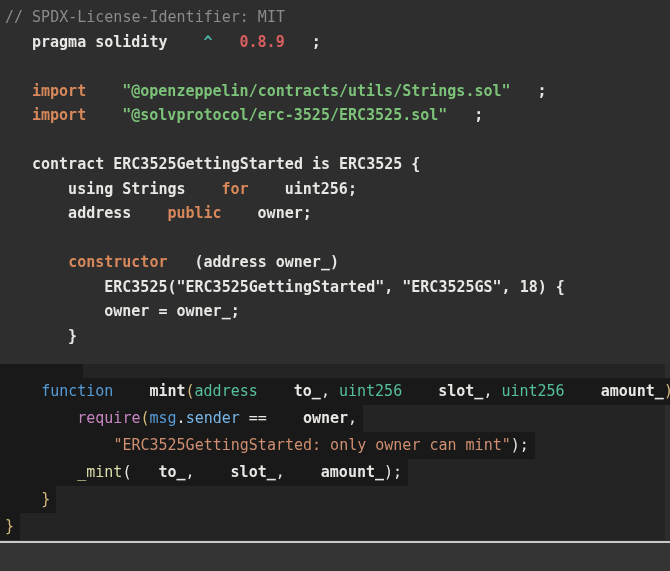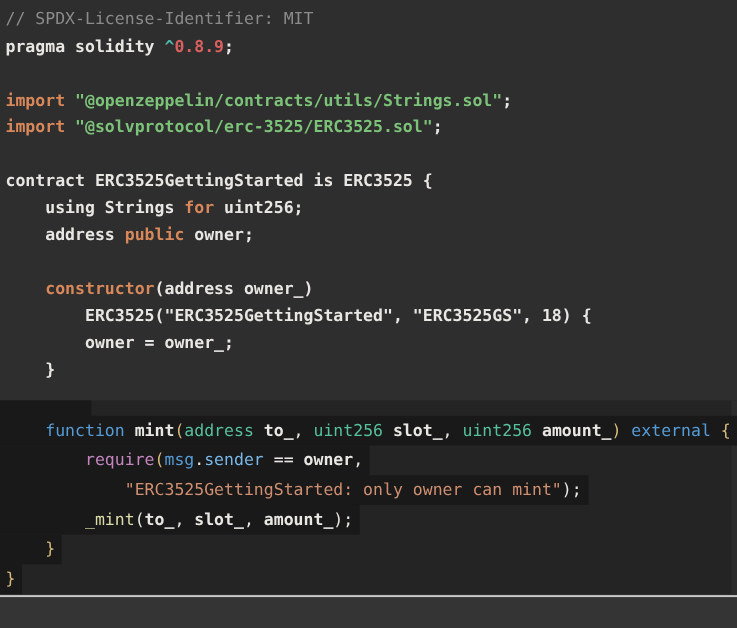--- a/index.html
+++ b/index.html
@@ -23,21 +23,21 @@
   }
   #block-highlight .line{line-height:27px;height:27px;}
   #block-highlight .line.short{line-height:14px;height:14px;}
   .line .seg{display:inline-block;}
   .line.sel .seg{
     background:var(--selbg,#191919);
     margin-left:-5px;
     padding-left:5px;
     padding-right:6px;
   }
-  .b{font-weight:bold;}
+  .b{font-weight:bold;margin-left:27px;}
   #divider{height:2px;background:var(--dividercol,#c9c9c9);margin-top:1px;}
   #bottom-panel{position:absolute;left:0;right:0;bottom:0;top:543px;background:var(--bottombg,#343434);}
 </style>
 </head>
 <body>
 
 <div id="screen" style="background: rgb(46, 46, 46);">
   <div id="block-top" class="code"><div class="line"><span class="seg"><span class="" style="color: rgb(139, 139, 139);">// SPDX-License-Identifier: MIT</span></span></div><div class="line"><span class="seg"><span class="b" style="color: rgb(233, 231, 227);">pragma solidity </span><span class="b" style="color: rgb(82, 181, 173);">^</span><span class="b" style="color: rgb(217, 96, 95);">0.8.9</span><span class="b" style="color: rgb(233, 231, 227);">;</span></span></div><div class="line"></div><div class="line"><span class="seg"><span class="b" style="color: rgb(216, 136, 90);">import </span><span class="b" style="color: rgb(124, 195, 121);">"@openzeppelin/contracts/utils/Strings.sol"</span><span class="b" style="color: rgb(233, 231, 227);">;</span></span></div><div class="line"><span class="seg"><span class="b" style="color: rgb(216, 136, 90);">import </span><span class="b" style="color: rgb(124, 195, 121);">"@solvprotocol/erc-3525/ERC3525.sol"</span><span class="b" style="color: rgb(233, 231, 227);">;</span></span></div><div class="line"></div><div class="line"><span class="seg"><span class="b" style="color: rgb(233, 231, 227);">contract ERC3525GettingStarted is ERC3525 {</span></span></div><div class="line"><span class="seg"><span class="b" style="color: rgb(233, 231, 227);">    using Strings </span><span class="b" style="color: rgb(216, 136, 90);">for</span><span class="b" style="color: rgb(233, 231, 227);"> uint256;</span></span></div><div class="line"><span class="seg"><span class="b" style="color: rgb(233, 231, 227);">    address </span><span class="b" style="color: rgb(216, 136, 90);">public</span><span class="b" style="color: rgb(233, 231, 227);"> owner;</span></span></div><div class="line"></div><div class="line"><span class="seg"><span class="" style="color: rgb(233, 231, 227);">    </span><span class="b" style="color: rgb(216, 136, 90);">constructor</span><span class="b" style="color: rgb(233, 231, 227);">(address owner_)</span></span></div><div class="line"><span class="seg"><span class="b" style="color: rgb(233, 231, 227);">        ERC3525("ERC3525GettingStarted", "ERC3525GS", 18) {</span></span></div><div class="line"><span class="seg"><span class="b" style="color: rgb(233, 231, 227);">        owner = owner_;</span></span></div><div class="line"><span class="seg"><span class="b" style="color: rgb(233, 231, 227);">    }</span></span></div></div>
   <div id="block-highlight" class="code"><div class="line sel short"><span class="seg"><span class="" style="color: rgb(233, 231, 227);">        </span></span></div><div class="line sel"><span class="seg"><span class="" style="color: rgb(233, 231, 227);">    </span><span class="" style="color: rgb(86, 156, 214);">function </span><span class="b" style="color: rgb(233, 231, 227);">mint</span><span class="" style="color: rgb(215, 186, 125);">(</span><span class="" style="color: rgb(86, 192, 154);">address</span><span class="" style="color: rgb(233, 231, 227);"> </span><span class="b" style="color: rgb(233, 231, 227);">to_</span><span class="" style="color: rgb(233, 231, 227);">, </span><span class="" style="color: rgb(86, 192, 154);">uint256</span><span class="" style="color: rgb(233, 231, 227);"> </span><span class="b" style="color: rgb(233, 231, 227);">slot_</span><span class="" style="color: rgb(233, 231, 227);">, </span><span class="" style="color: rgb(86, 192, 154);">uint256</span><span class="" style="color: rgb(233, 231, 227);"> </span><span class="b" style="color: rgb(233, 231, 227);">amount_</span><span class="" style="color: rgb(215, 186, 125);">)</span><span class="" style="color: rgb(233, 231, 227);"> </span><span class="" style="color: rgb(86, 156, 214);">external</span><span class="" style="color: rgb(233, 231, 227);"> </span><span class="" style="color: rgb(215, 186, 125);">{</span></span></div><div class="line sel"><span class="seg"><span class="" style="color: rgb(233, 231, 227);">        </span><span class="" style="color: rgb(197, 134, 192);">require</span><span class="" style="color: rgb(215, 186, 125);">(</span><span class="" style="color: rgb(86, 156, 214);">msg</span><span class="" style="color: rgb(233, 231, 227);">.</span><span class="" style="color: rgb(121, 184, 232);">sender</span><span class="" style="color: rgb(233, 231, 227);"> == </span><span class="b" style="color: rgb(233, 231, 227);">owner</span><span class="" style="color: rgb(233, 231, 227);">,</span></span></div><div class="line sel"><span class="seg"><span class="" style="color: rgb(233, 231, 227);">            </span><span class="" style="color: rgb(208, 143, 112);">"ERC3525GettingStarted: only owner can mint"</span><span class="" style="color: rgb(233, 231, 227);">);</span></span></div><div class="line sel"><span class="seg"><span class="" style="color: rgb(233, 231, 227);">        </span><span class="" style="color: rgb(220, 220, 170);">_mint</span><span class="" style="color: rgb(233, 231, 227);">(</span><span class="b" style="color: rgb(233, 231, 227);">to_</span><span class="" style="color: rgb(233, 231, 227);">, </span><span class="b" style="color: rgb(233, 231, 227);">slot_</span><span class="" style="color: rgb(233, 231, 227);">, </span><span class="b" style="color: rgb(233, 231, 227);">amount_</span><span class="" style="color: rgb(233, 231, 227);">);</span></span></div><div class="line sel"><span class="seg"><span class="" style="color: rgb(233, 231, 227);">    </span><span class="" style="color: rgb(215, 186, 125);">}</span></span></div><div class="line sel"><span class="seg"><span class="" style="color: rgb(215, 186, 125);">}</span></span></div></div>
   <div id="divider"></div>

